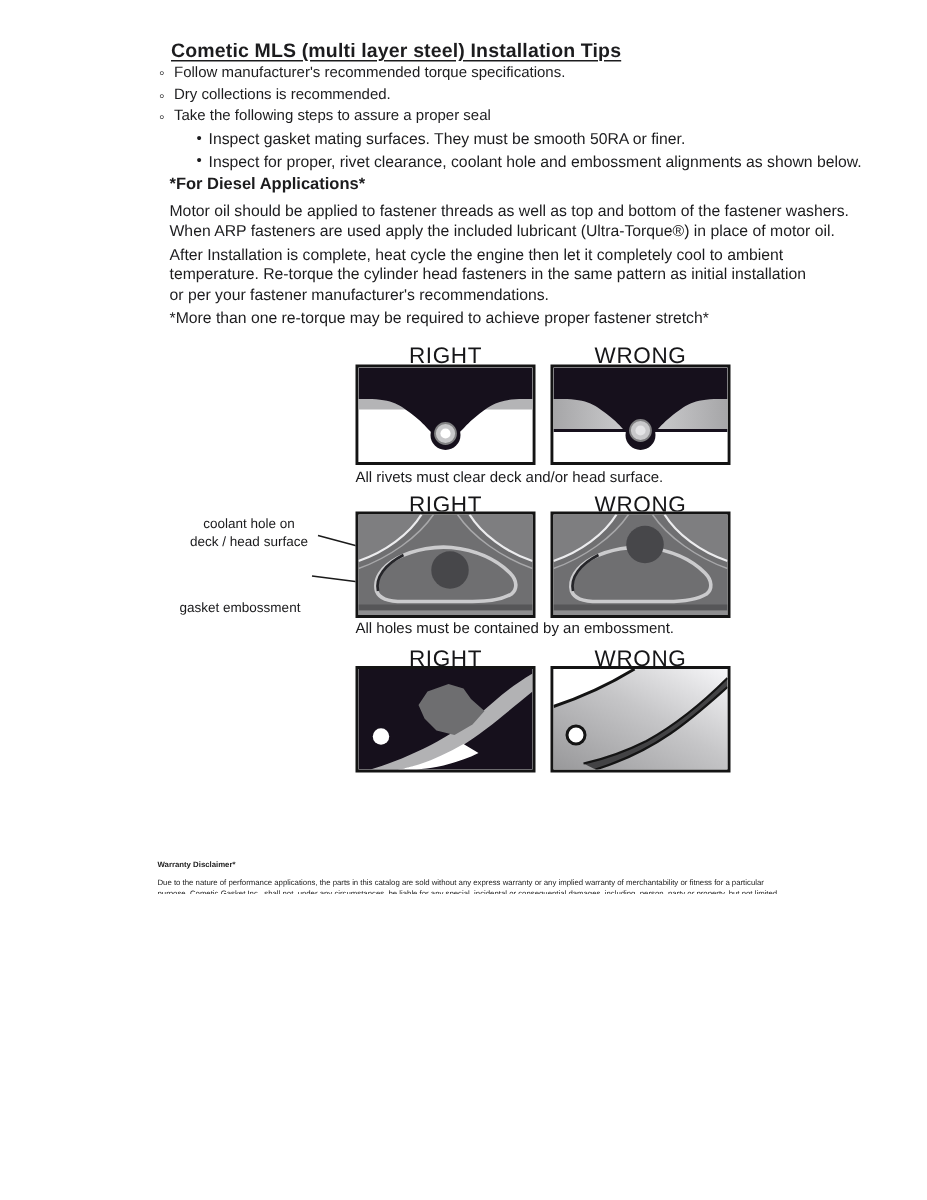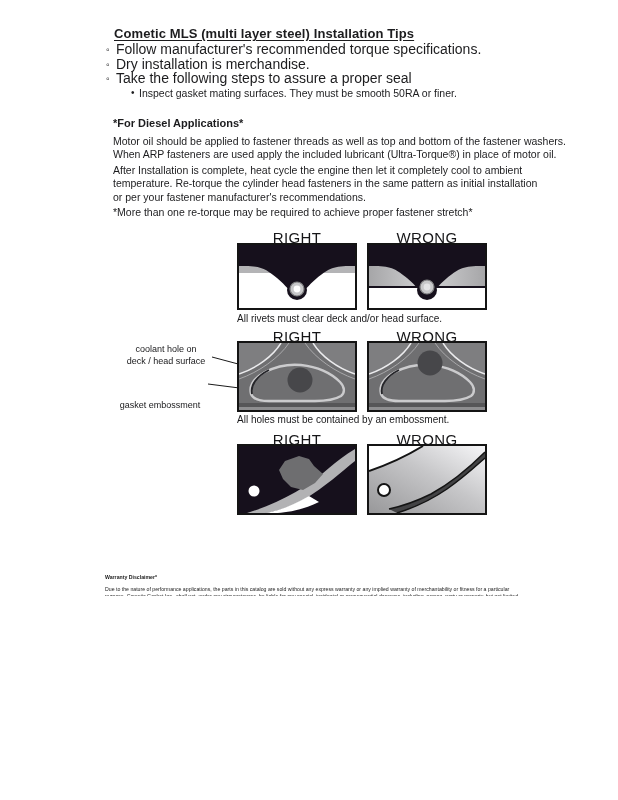--- a/index.html
+++ b/index.html
@@ -5,21 +5,21 @@
   html,body{margin:0;padding:0;background:#fff;}
   .page{
     position:relative;width:618px;height:596px;background:#ffffff;
     font-family:"Liberation Sans", sans-serif;color:#1c1c1e;overflow:hidden;
   }
   .abs{position:absolute;}
   .title{
     left:114px;top:26px;font-size:13px;font-weight:bold;
     text-decoration:underline;text-underline-offset:2px;letter-spacing:.1px;
   }
-  .bullets{left:106px;top:42px;font-size:14px;line-height:14.6px;}
+  .bullets{left:106px;top:42px;font-size:10px;line-height:14.6px;}
   .bullets .li{position:relative;padding-left:10px;}
   .bullets .li::before{content:"◦";position:absolute;left:0;top:0;font-size:10.5px;}
   .subbullets{left:119px;top:86px;font-size:10.5px;line-height:14.6px;margin-left:12px;}
   .subbullets .li{position:relative;padding-left:8px;}
   .subbullets .li::before{content:"•";position:absolute;left:0;top:0;font-size:10px;}
   .diesel-heading{left:113px;top:117px;font-size:11px;font-weight:bold;}
   .para{left:113px;width:480px;font-size:10.5px;line-height:13.4px;white-space:pre-line;}
   .p1{top:135px;} .p2{top:164px;} .p3{top:206px;}
   .dg-label{width:120px;text-align:center;font-size:15px;letter-spacing:.4px;color:#161618;}
   .panel{width:120px;height:67px;border:2px solid #141414;box-sizing:border-box;background:#fff;}
@@ -35,26 +35,27 @@
 </style>
 </head>
 <body>
 
 <div class="page">
 
   <div class="abs title">Cometic MLS (multi layer steel) Installation Tips</div>
 
   <div class="abs bullets">
     <div class="li">Follow manufacturer's recommended torque specifications.</div>
-    <div class="li">Dry installation is merchandise.</div>
+    <div class="li">Dry collections is recommended.</div>
     <div class="li">Take the following steps to assure a proper seal</div>
   </div>
 
   <div class="abs subbullets">
     <div class="li">Inspect gasket mating surfaces.  They must be smooth 50RA or finer.</div>
+    <div class="li">Inspect for proper, rivet clearance, coolant hole and embossment alignments as shown below.</div>
   </div>
 
   <div class="abs diesel-heading">*For Diesel Applications*</div>
   <div class="abs para p2">After Installation is complete, heat cycle the engine then let it completely cool to ambient
 temperature. Re-torque the cylinder head fasteners in the same pattern as initial installation
 or per your fastener manufacturer's recommendations.</div>
   <div class="abs para p1">Motor oil should be applied to fastener threads as well as top and bottom of the fastener washers.
 When ARP fasteners are used apply the included lubricant (Ultra-Torque®) in place of motor oil.</div>
   <div class="abs para p3">*More than one re-torque may be required to achieve proper fastener stretch*</div>
 

